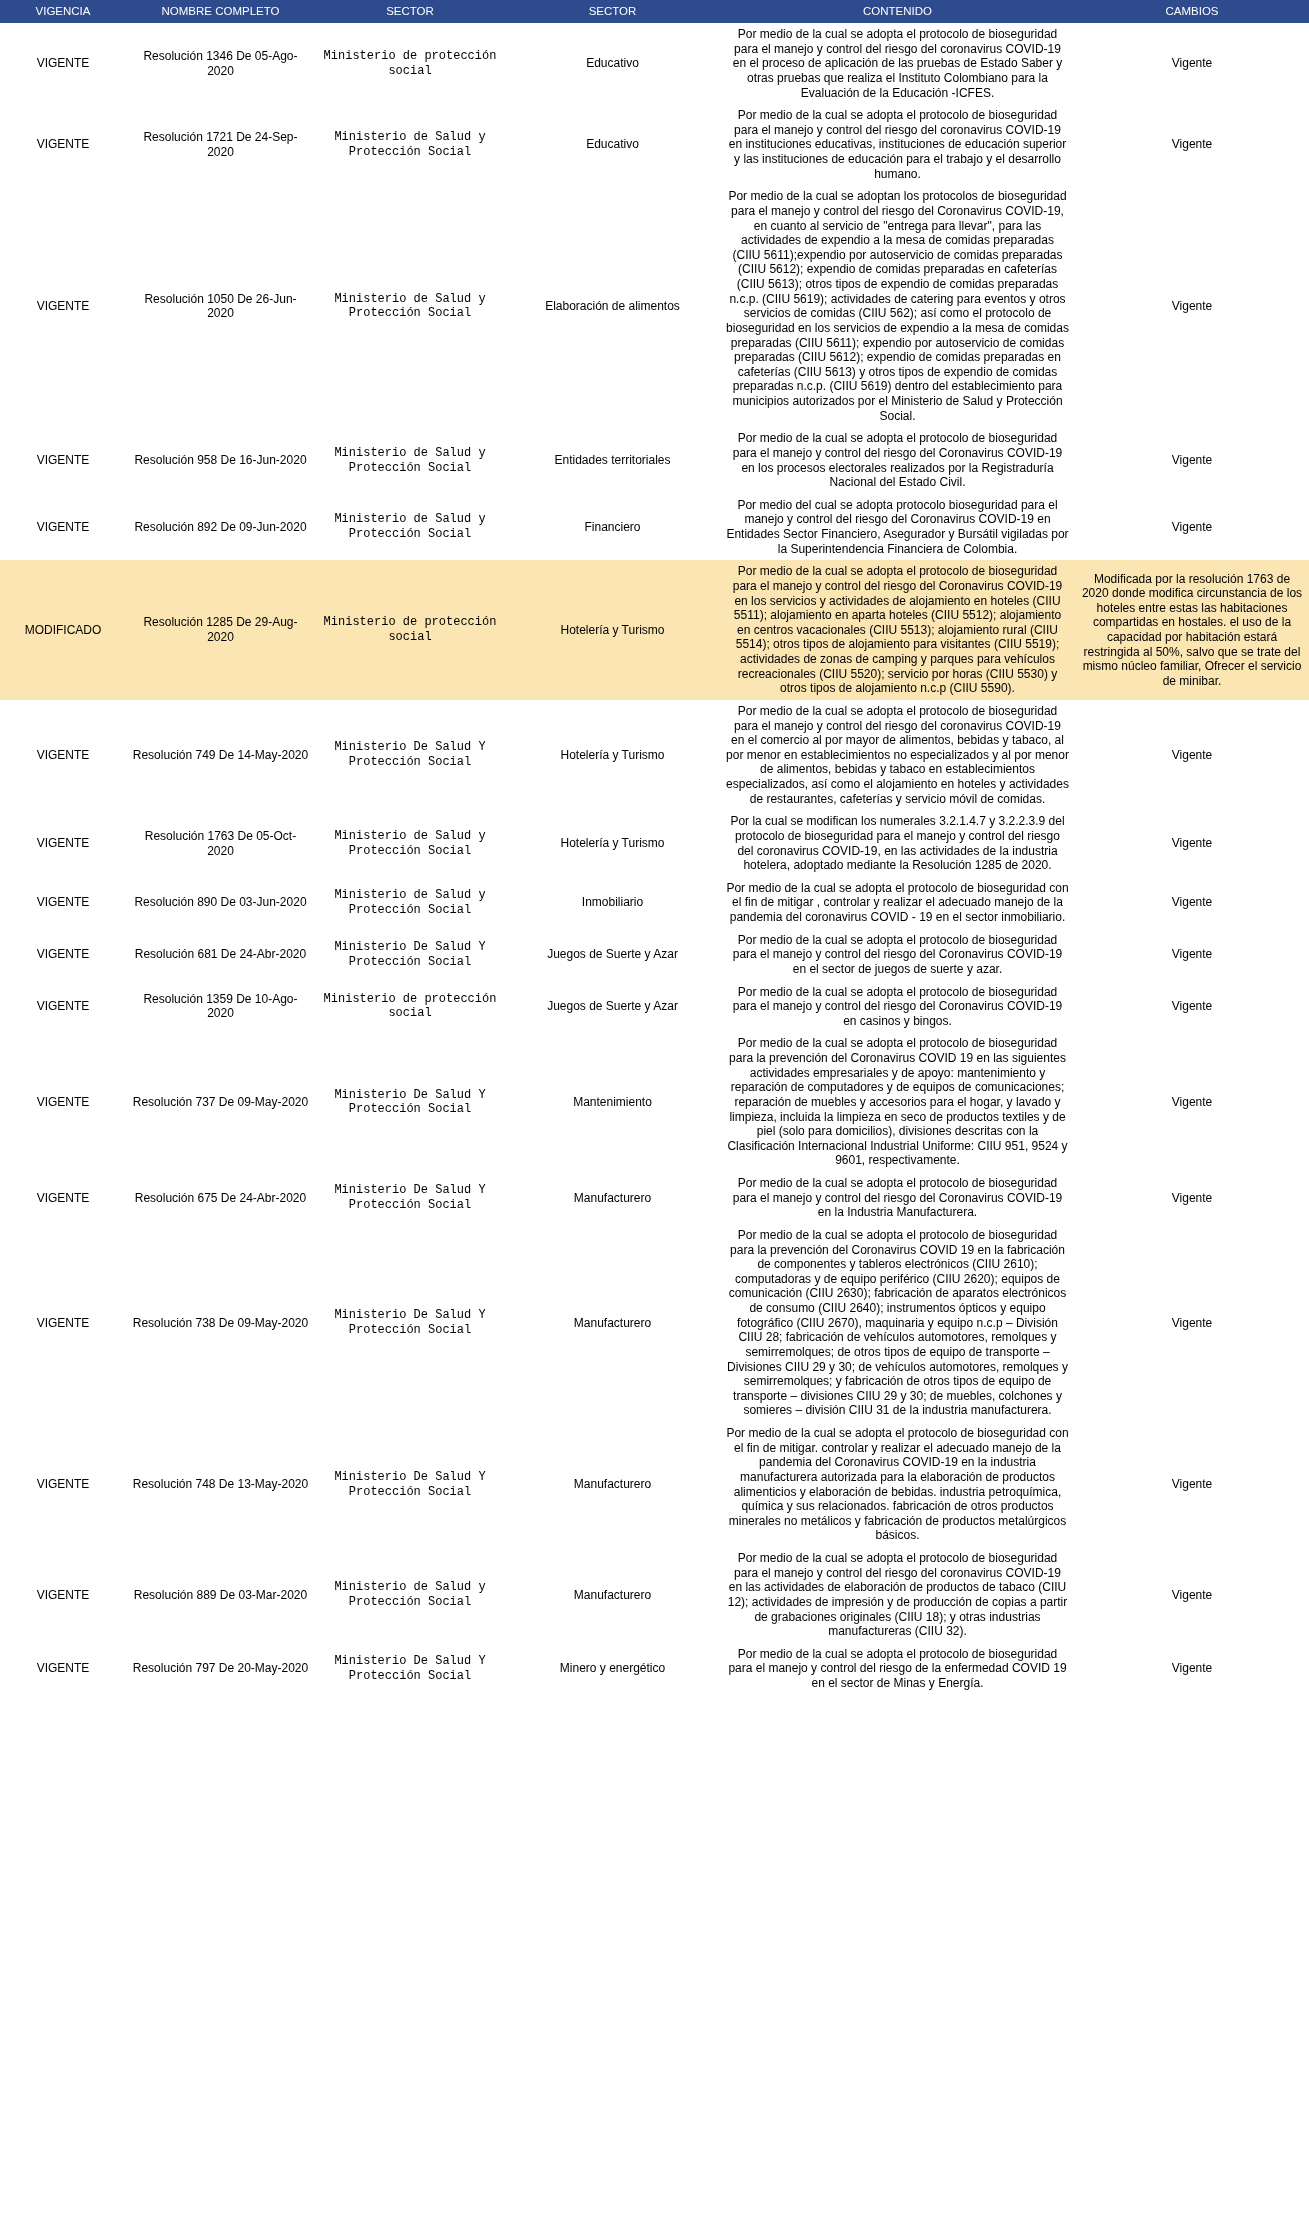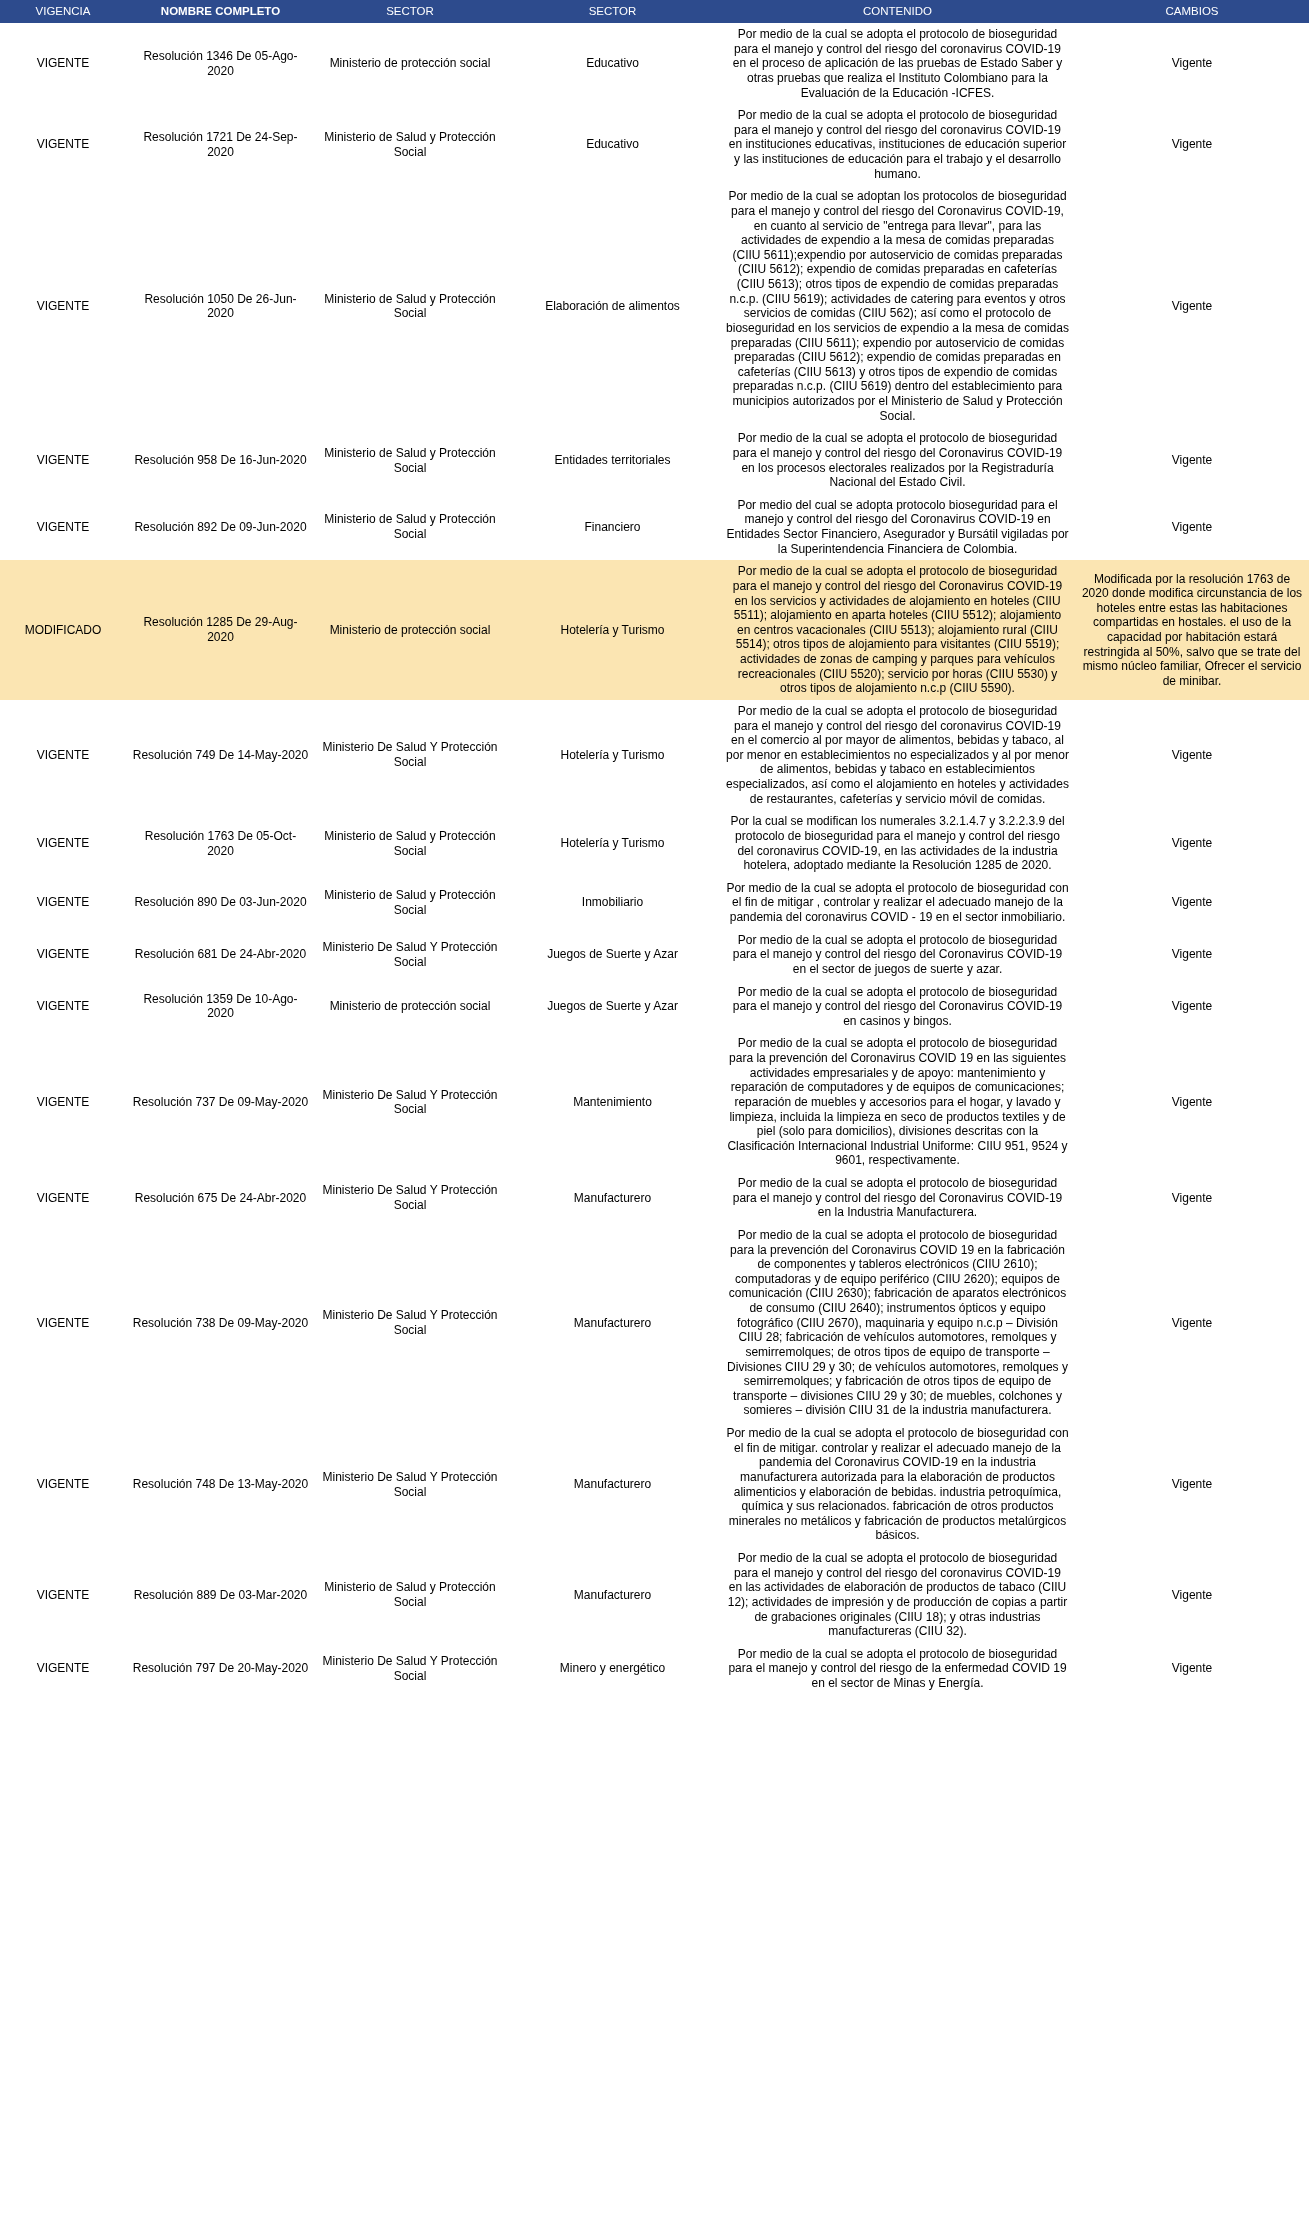--- a/index.html
+++ b/index.html
@@ -22,35 +22,35 @@
   table.res-table th {
     background: var(--header-bg, #2D4B8D);
     color: var(--header-text, #ffffff);
     font-weight: normal;
     font-size: 11.5px;
     height: 19px;
     padding: 2px 13px;
     text-align: center;
     vertical-align: middle;
   }
-  table.res-table th.col-nombre { font-weight: bold; }
+  table.res-table th.col-nombre { font-weight: normal; }
   table.res-table td {
     text-align: center;
     vertical-align: middle;
     padding: 4px 6px;
     word-wrap: break-word;
   }
   .col-vigencia  { width: 126px; }
   .col-nombre    { width: 189px; }
   .col-emisor    { width: 190px; }
   .col-sector    { width: 215px; }
   .col-contenido { width: 355px; }
   .col-cambios   { width: 234px; }
   td.col-nombre  { padding: 4px 2px; }
-  td.col-emisor  { padding: 4px 4px; }
+  td.col-emisor  { padding: 4px 4px; font-family: Liberation Mono, monospace; }
   td.col-contenido { padding: 2px 7px; }
   td.col-cambios { padding: 2px 6px; }
   tr.highlighted td {
     background: var(--highlight-bg, #FBE5B2);
   }
 </style>
 </head>
 <body>
 
 <div class="page">

